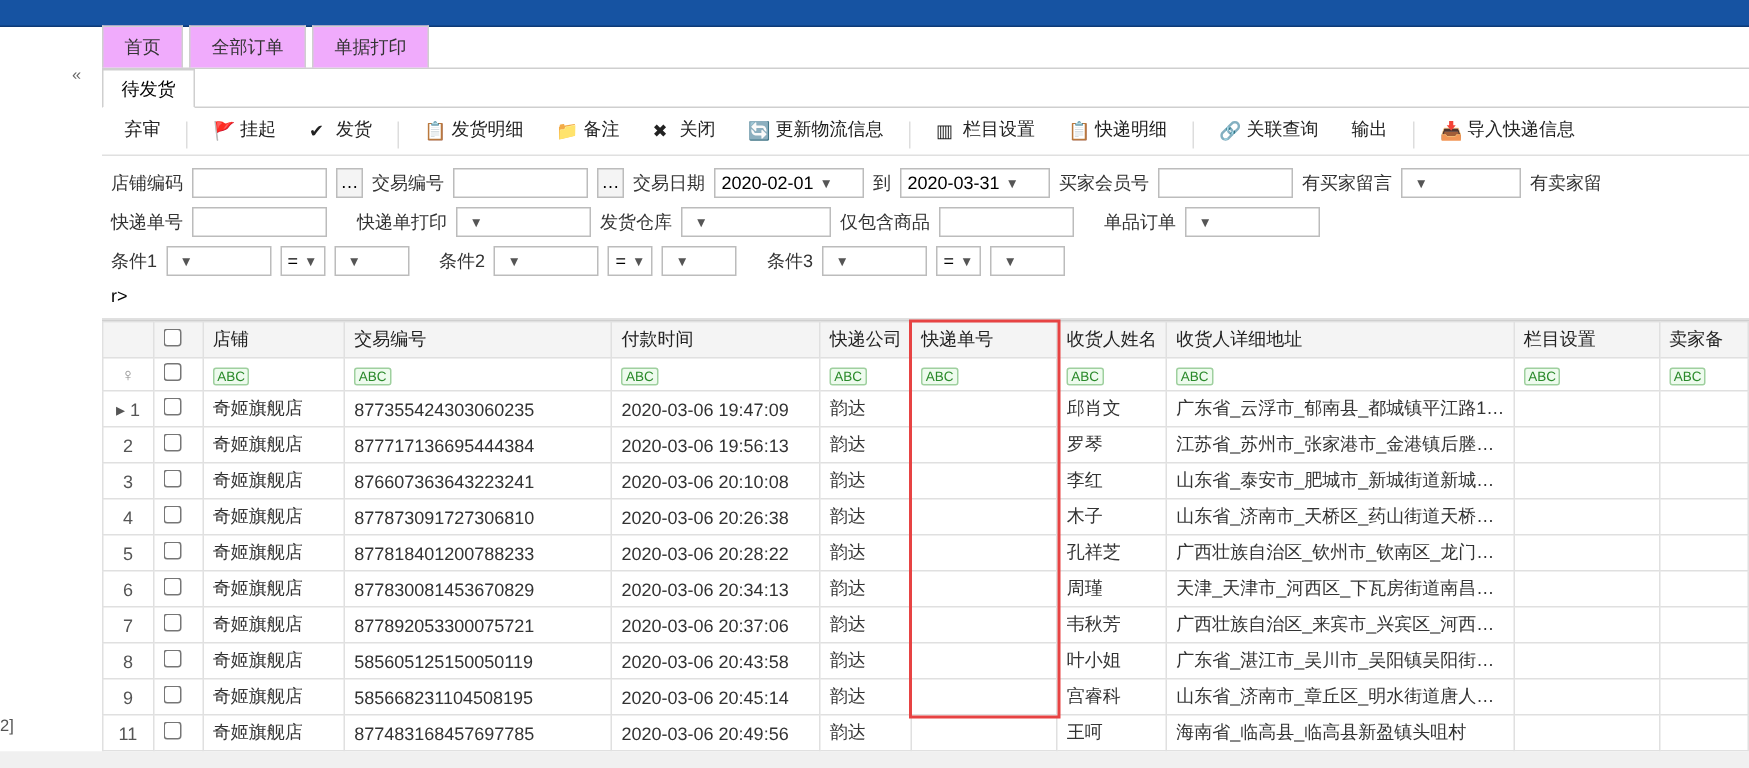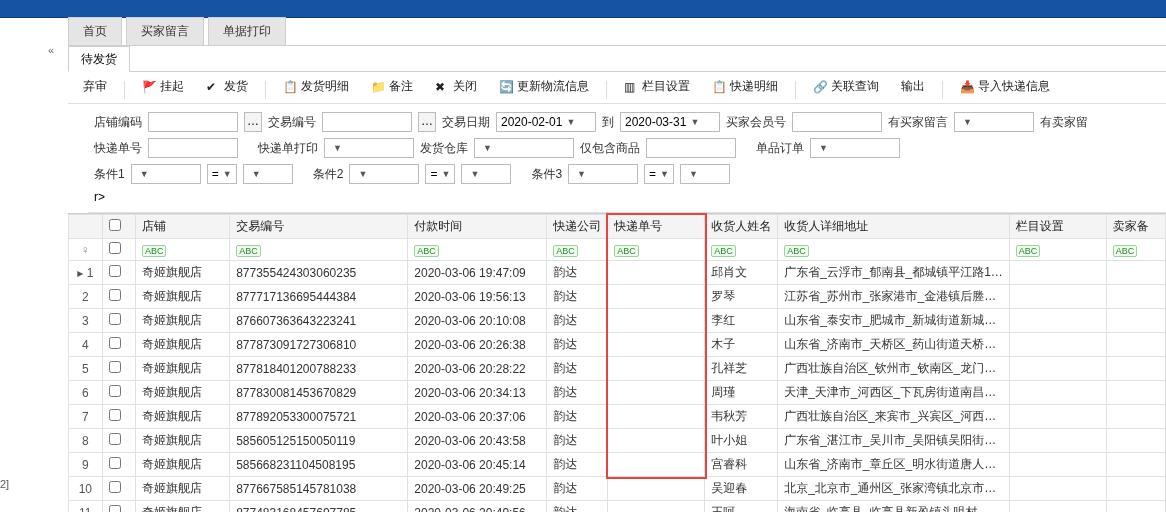--- a/index.html
+++ b/index.html
@@ -1,31 +1,31 @@
 <!DOCTYPE html>
 <html><head>
 <meta charset="utf-8">
 <style>
 * { box-sizing: border-box; margin: 0; padding: 0; font-family: "Microsoft YaHei", SimSun, sans-serif; font-size: 12px; }
 body { background: #f0f0f0; overflow: hidden; }
 .topbar { height: 18px; background: #1653a2; border-bottom: 1px solid #0d3a77; }
 .shell { position: relative; background: #fff; }
 .collapse-btn { position: absolute; left: 48px; top: 26px; font-size: 11px; color: #666; cursor: pointer; }
 .tabstrip { display: flex; align-items: flex-end; height: 28px; margin-left: 68px; border-bottom: 1px solid #cfcfcf; }
-.tab { padding: 5px 14px; border: 1px solid #cfcfcf; border-bottom: none; background: #e5e5e5; margin-right: 4px; cursor: pointer; color: #333; position: relative; }
+.tab { padding: 5px 14px; border: 1px solid #cfcfcf; border-bottom: none; background: #f0abfc; margin-right: 4px; cursor: pointer; color: #333; position: relative; }
 .tab.active { background: #fff; border-bottom: 1px solid #fff; margin-bottom: -1px; }
 .tab .x { margin-left: 8px; color: #888; }
 .subtabs { display: flex; margin-left: 68px; height: 26px; border-bottom: 1px solid #cfcfcf; text-align: center; }
 .subtab { padding: 4px 12px; border: 1px solid #cfcfcf; border-bottom: none; background: #f7f7f7; margin-right: 2px; cursor: pointer; }
 .subtab.active { background: #fff; border-bottom: 1px solid #fff; margin-bottom:-1px; }
 .toolbar { display: flex; align-items: flex-end; height: 32px; margin-left: 68px; padding: 4px 6px; gap: 4px; border-bottom: 1px solid #e0e0e0; }
 .tbtn { display: inline-flex; align-items: center; gap: 4px; padding: 3px 8px; cursor: pointer; color: #222; border: 1px solid transparent; border-radius: 2px; }
 .ticon { width: 14px; height: 14px; display: inline-block; }
 .sep { width:1px; height:18px; background:#ddd; margin:0 4px; }
-.filters { margin-left: 88px; padding: 8px 6px; border-bottom:1px solid #e0e0e0; }
+.filters { margin-left: 68px; padding: 8px 6px; border-bottom:1px solid #e0e0e0; }
 .frow { display:flex; align-items:center; gap:6px; margin-bottom:6px; flex-wrap:nowrap; }
 .flabel { color:#333; white-space:nowrap; }
 .finput { border:1px solid #bcbcbc; height:20px; padding:0 4px; background:#fff; }
 .combo { display:inline-flex; align-items:center; border:1px solid #bcbcbc; height:20px; background:#fff; padding:0 2px 0 4px; }
 .combo .caret { margin-left:4px; font-size:9px; color:#555; }
 .dots { border:1px solid #bcbcbc; height:20px; width:18px; text-align:center; line-height:16px; background:#f4f4f4; cursor:pointer; }
 .grid { margin-left: 68px; border-top:1px solid #cfcfcf; overflow:auto; }
 table { border-collapse: collapse; width: 100%; }
 th, td { border:1px solid #e0e0e0; padding:3px 6px; text-align:left; white-space:nowrap; height:22px; color:#333; background:#fff; }
 th { background:#f4f4f4; font-weight:normal; color:#222; }
@@ -42,21 +42,21 @@
 </style>
 </head>
 <body>
 
 <div class="topbar"></div>
 <div class="shell">
   <span class="collapse-btn">«</span>
 
   <div class="tabstrip">
     <div class="tab">首页</div>
-    <div class="tab">买家留言</div>
+    <div class="tab">全部订单</div>
     <div class="tab">单据打印</div>
   </div>
 
   <div class="subtabs">
     <div class="subtab active">待发货</div>
   </div>
 
   <div class="toolbar">
     <span class="tbtn">弃审</span>
     <span class="sep"></span>
@@ -355,33 +355,20 @@
               <td>585668231104508195</td>
               <td>2020-03-06 20:45:14</td>
               <td>韵达</td>
               <td></td>
               <td>宫睿科</td>
               <td>山东省_济南市_章丘区_明水街道唐人…</td>
               <td></td>
               <td></td>
             </tr>
             <tr>
-              <td class="rowidx">10</td>
-              <td><input type="checkbox" class="cb" style=""></td>
-              <td>奇姬旗舰店</td>
-              <td>877667585145781038</td>
-              <td>2020-03-06 20:49:25</td>
-              <td>韵达</td>
-              <td></td>
-              <td>吴迎春</td>
-              <td>北京_北京市_通州区_张家湾镇北京市…</td>
-              <td></td>
-              <td></td>
-            </tr>
-            <tr>
               <td class="rowidx">11</td>
               <td><input type="checkbox" class="cb" style=""></td>
               <td>奇姬旗舰店</td>
               <td>877483168457697785</td>
               <td>2020-03-06 20:49:56</td>
               <td>韵达</td>
               <td></td>
               <td>王呵</td>
               <td>海南省_临高县_临高县新盈镇头咀村</td>
               <td></td>

